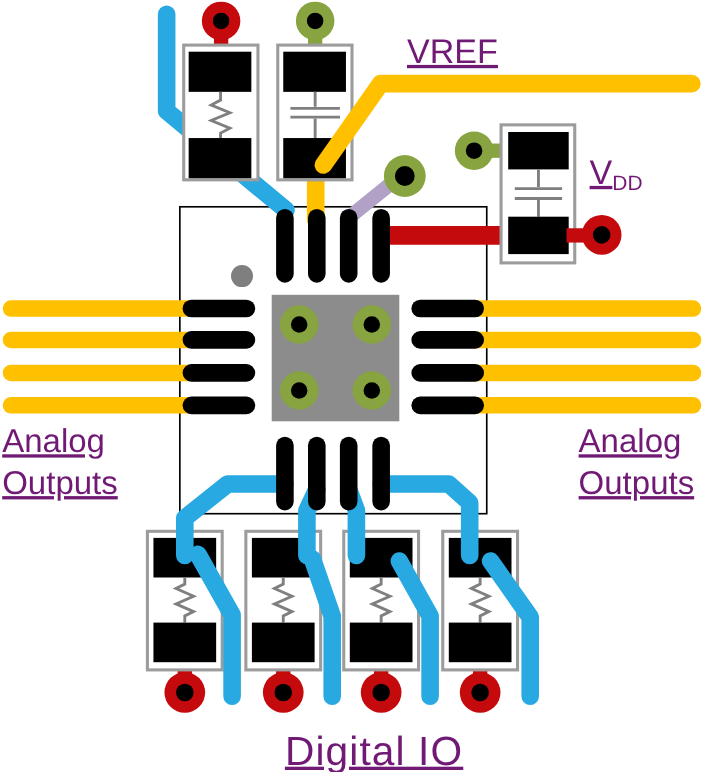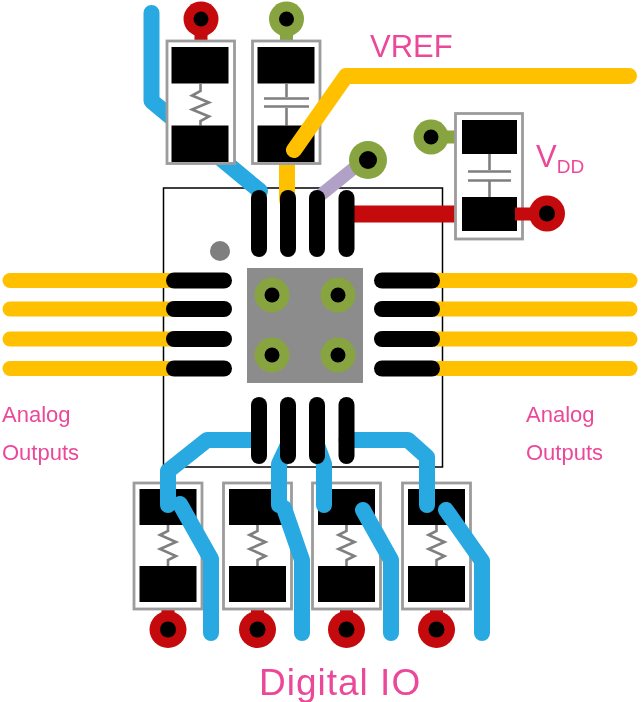--- a/index.html
+++ b/index.html
@@ -1,23 +1,23 @@
 <!DOCTYPE html>
 <html style="--blue: #29A9E1; --yellow: #FFC000; --red: #C40A0C; --olive: #87A440; --purple: #B2A1C7; --gray-outline: #9C9C9C; --gray-symbol: #7F7F7F; --gray-pad: #8C8C8C;"><head>
 <meta charset="utf-8">
 <style>
   html,body{margin:0;padding:0;background:#fff;}
   #canvas{position:relative;width:641px;height:702px;background:#fff;overflow:hidden;
           font-family:"Liberation Sans","DejaVu Sans",sans-serif;}
   #pcb-svg{position:absolute;left:0;top:0;}
-  .lbl{position:absolute;color:#ec4899;white-space:nowrap;}
+  .lbl{position:absolute;color:#701a75;white-space:nowrap;text-decoration:underline;}
   .lbl-vref{left:370px;top:29px;font-size:31px;}
   .lbl-vdd{left:536px;top:139px;font-size:31px;}
   .lbl-vdd .sub{font-size:19px;vertical-align:-6px;letter-spacing:0px;text-align:center;}
-  .lbl-analog{font-size:22px;line-height:38px;margin-top:13px;}
+  .lbl-analog{font-size:30px;line-height:38px;}
   .lbl-analog-left{left:2px;top:383px;}
   .lbl-analog-right{left:526px;top:383px;}
   .lbl-digital{left:259px;top:662px;font-size:37px;letter-spacing:1px;}
   
   .pad{fill:#000;}
   .oln{fill:#fff;stroke:var(--gray-outline);stroke-width:2.8;}
   .chipline{fill:#fff;stroke:#000;stroke-width:1.5;}
   .sym{stroke:var(--gray-symbol);stroke-width:2.6;fill:none;stroke-linejoin:miter;}
   .blue{stroke:var(--blue);stroke-width:16;fill:none;stroke-linecap:round;stroke-linejoin:round;}
   .yel{stroke:var(--yellow);stroke-width:15;fill:none;stroke-linecap:round;stroke-linejoin:round;}

